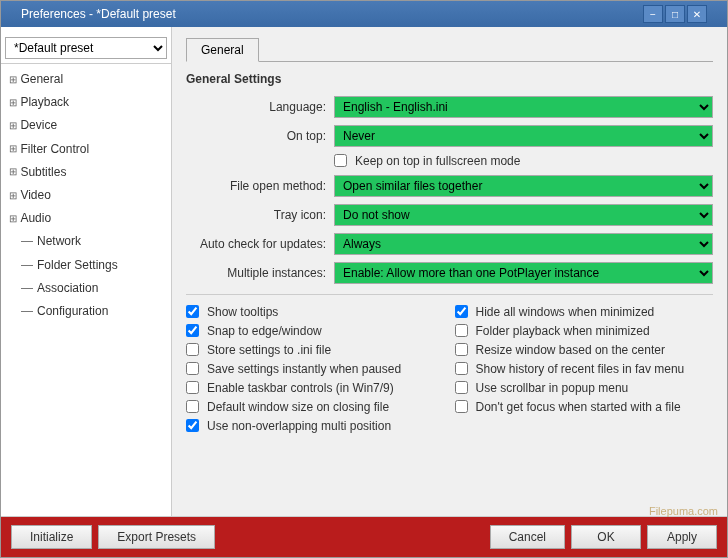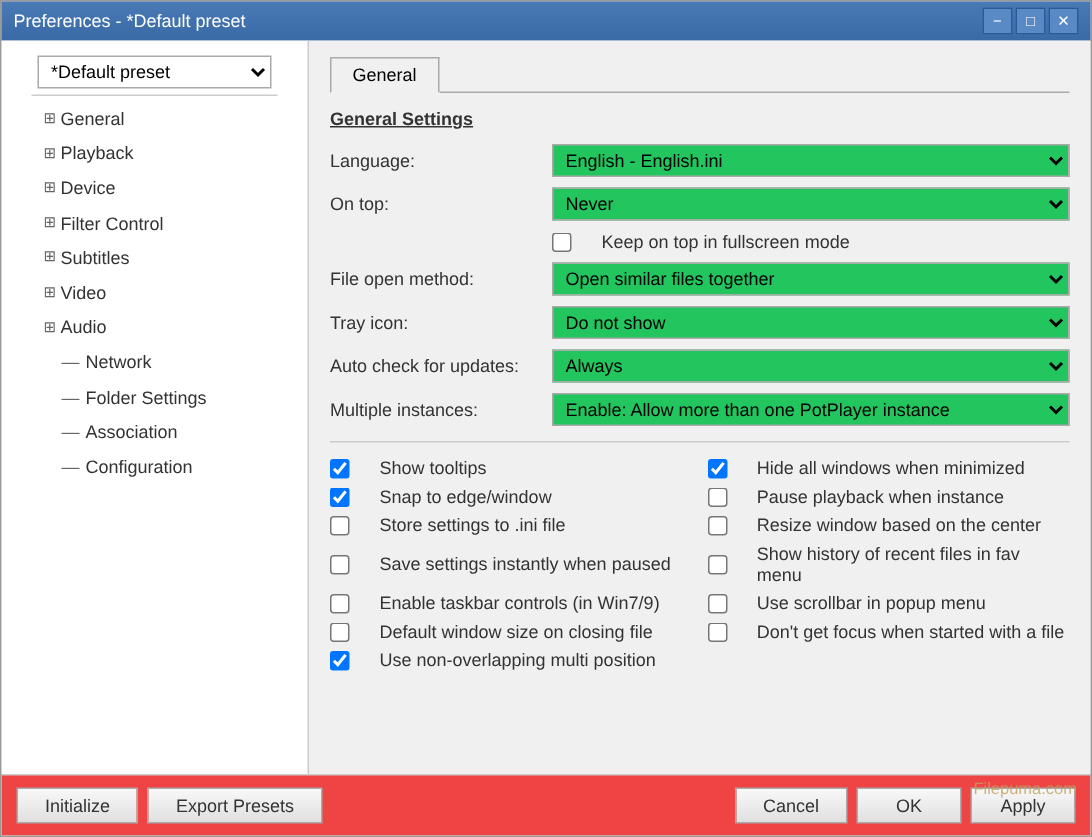--- a/index.html
+++ b/index.html
@@ -15,21 +15,21 @@
       width: 728px;
       height: 558px;
       background: #f0f0f0;
       border: 1px solid #999;
       display: flex;
       flex-direction: column;
     }
     .title-bar {
       background: linear-gradient(to bottom, #4a7ab5, #3a6aa5);
       color: white;
-      padding: 5px 8px;
+      padding: 5px 20px;
       display: flex;
       align-items: center;
       justify-content: space-between;
       height: 26px;
       flex-shrink: 0;
     }
     .title-bar-text {
       font-size: 12px;
       font-weight: normal;
     }
@@ -54,24 +54,24 @@
       flex-direction: column;
       flex: 1;
       overflow: hidden;
     }
     .top-section {
       display: flex;
       flex: 1;
       overflow: hidden;
     }
     .sidebar {
-      width: 205px;
+      width: 171px;
       background: #fff;
       border-right: 1px solid #ccc;
-      padding: 6px 20px;
+      padding: 6px 0;
       overflow-y: auto;
       flex-shrink: 0;
     }
     .preset-dropdown-container {
       padding: 4px;
       border-bottom: 1px solid #ccc;
       margin-bottom: 4px;
     }
     .preset-dropdown {
       width: 100%;
@@ -131,50 +131,48 @@
     .tab.active {
       background: #f0f0f0;
       border-bottom: 1px solid #f0f0f0;
       z-index: 1;
     }
     .section-title {
       font-size: 12px;
       font-weight: bold;
       margin-bottom: 10px;
       color: #333;
-      text-decoration: underline;
     }
     .setting-row {
       display: flex;
       align-items: center;
       margin-bottom: 7px;
     }
     .setting-label {
-      text-align: left;
+      text-align: right;
       width: 140px;
       margin-right: 8px;
       color: #333;
       flex-shrink: 0;
     }
     .setting-control {
       flex: 1;
     }
     .dropdown {
       width: 100%;
       padding: 2px 4px;
       border: 1px solid #aaa;
       background: #22c55e;
       font-size: 12px;
       cursor: pointer;
       appearance: auto;
     }
     .checkbox-label {
       display: flex;
-      align-items: center;
-      gap: 20px;
+      gap: 8px;
       cursor: pointer;
       color: #333;
     }
     .checkbox-label input[type=checkbox] {
       width: 13px;
       height: 13px;
       cursor: pointer;
     }
     .checkbox-grid {
       display: grid;
@@ -183,21 +181,21 @@
       margin-top: 10px;
       border-top: 1px solid #ccc;
       padding-top: 10px;
     }
     .bottom-bar {
       display: flex;
       justify-content: space-between;
       align-items: center;
       padding: 8px 10px;
       border-top: 1px solid #ccc;
-      background: #ef4444;
+      background: #b91c1c;
       flex-shrink: 0;
     }
     .bottom-left {
       display: flex;
       gap: 6px;
     }
     .bottom-right {
       display: flex;
       gap: 6px;
       align-items: center;
@@ -209,21 +207,21 @@
       cursor: pointer;
       font-size: 12px;
       color: #333;
       min-width: 70px;
     }
     .btn.primary {
       background: linear-gradient(to bottom, #f8f8f8, #e0e0e0);
     }
     .watermark {
       position: absolute;
-      bottom: 26px;
+      bottom: 41px;
       right: 10px;
       color: #c0a060;
       font-size: 11px;
       opacity: 0.8;
     }
     .window-wrapper {
       position: relative;
       width: 728px;
       height: 558px;
     }
@@ -376,21 +374,21 @@
             <label class="checkbox-label">
               <input type="checkbox" checked="" style="">
               <span>Hide all windows when minimized</span>
             </label>
             <label class="checkbox-label">
               <input type="checkbox" checked="" style="">
               <span>Snap to edge/window</span>
             </label>
             <label class="checkbox-label">
               <input type="checkbox" style="">
-              <span>Pause playback when instance</span>
+              <span>Folder playback when minimized</span>
             </label>
             <label class="checkbox-label">
               <input type="checkbox" style="">
               <span>Store settings to .ini file</span>
             </label>
             <label class="checkbox-label">
               <input type="checkbox" style="">
               <span>Resize window based on the center</span>
             </label>
             <label class="checkbox-label">

